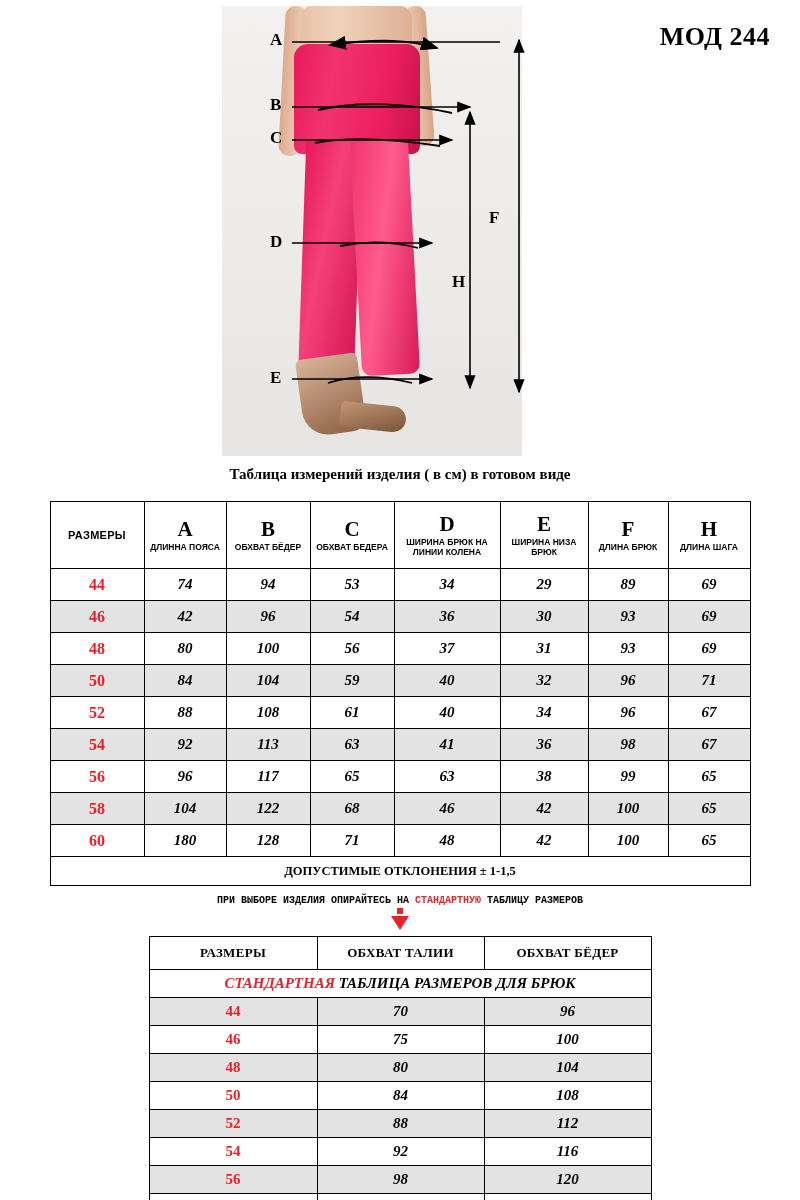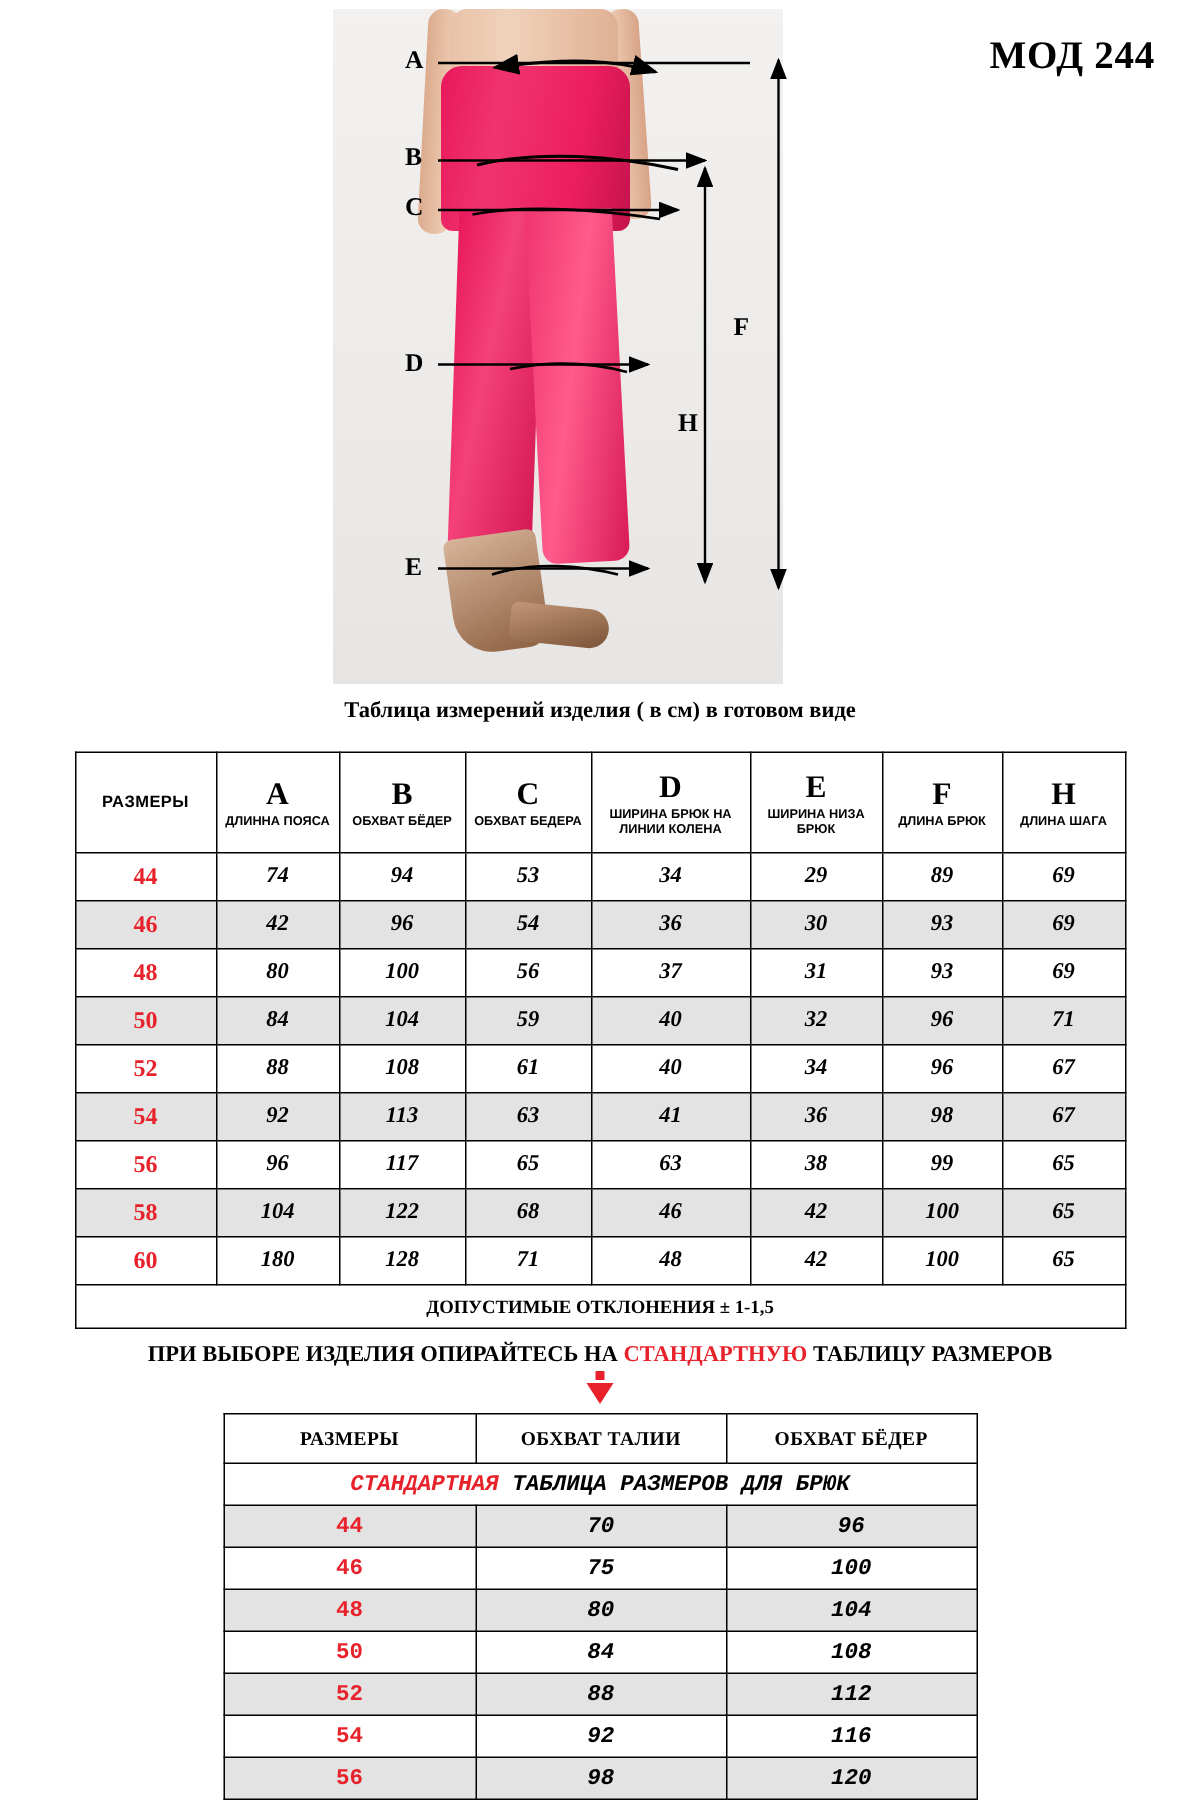--- a/index.html
+++ b/index.html
@@ -201,23 +201,23 @@
     height: 26px;
     font-size: 12.5px;
     font-weight: bold;
     font-family: "Liberation Serif", serif;
     margin-top: 43px;
   }
 
   
   .note {
     text-align: center;
-    font-size: 15px;
-    font-weight: bold;
-    font-family: Liberation Serif, serif;
+    font-size: 10px;
+    font-weight: bold;
+    font-family: Liberation Mono, monospace;
     margin-top: 9px;
   }
   .note .red { color: #e8222a; }
   .arrow-down {
     width: 0; height: 0;
     margin: 4px auto 6px auto;
     border-left: 9px solid transparent;
     border-right: 9px solid transparent;
     border-top: 14px solid #e8222a;
   }
@@ -255,21 +255,21 @@
     font-size: 13px;
     font-weight: bold;
     font-family: "Liberation Serif", serif;
     letter-spacing: 0.3px;
   }
   table.std tbody td {
     height: 25px;
     font-size: 15px;
     font-style: italic;
     font-weight: bold;
-    font-family: Liberation Mono, monospace;
+    font-family: Liberation Serif, serif;
   }
   table.std tbody td.size {
     color: #e8222a;
     font-style: normal;
   }
   table.std tbody tr.alt td {
     background: #e3e3e3;
   }
 </style>
 </head>

